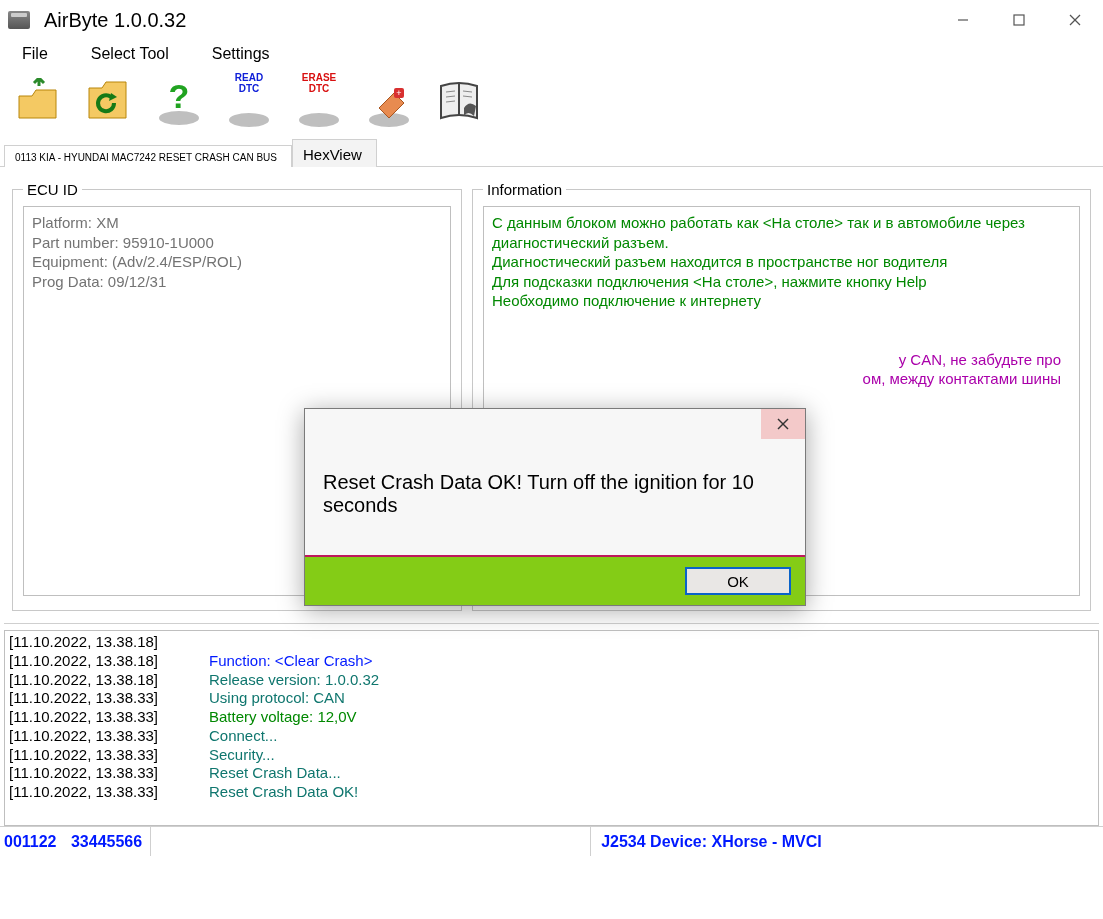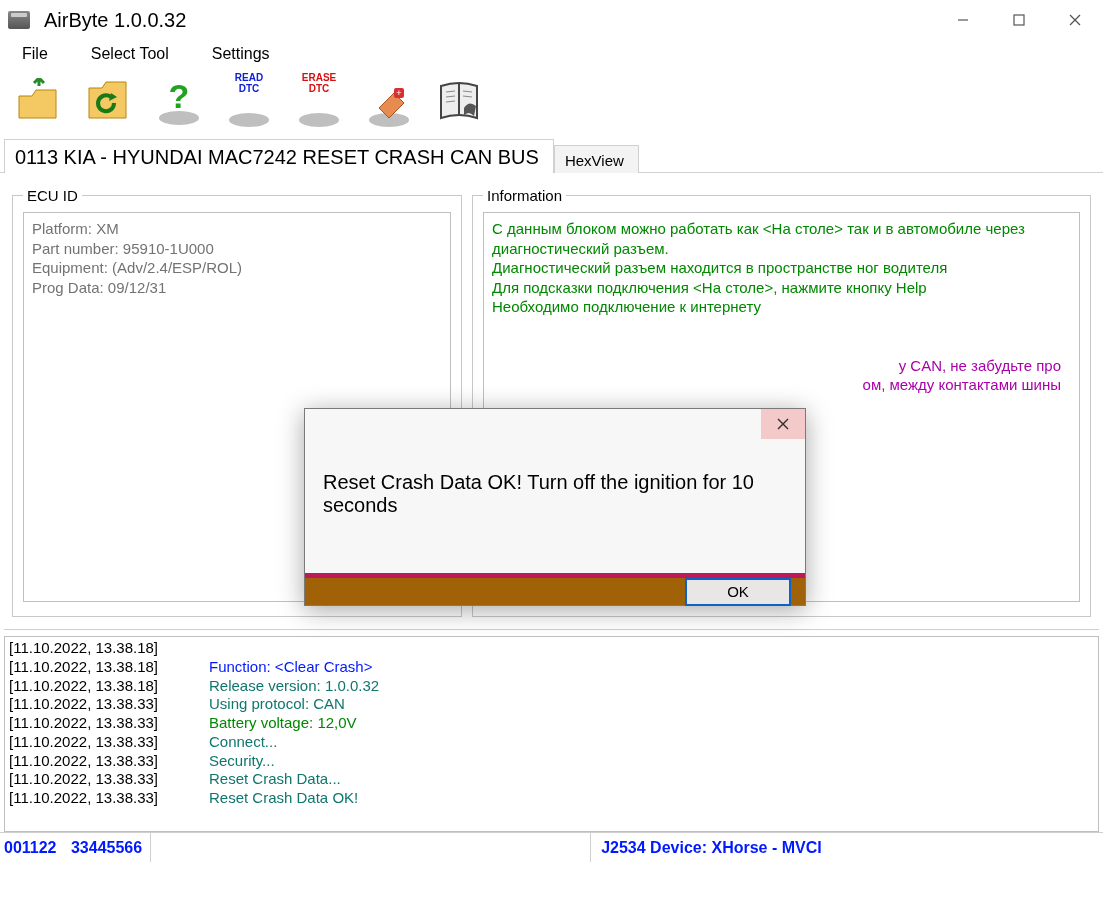--- a/index.html
+++ b/index.html
@@ -78,21 +78,21 @@
   }
   
   .tabstrip {
     display: flex;
     align-items: flex-end;
     border-bottom: 1px solid #d0d0d0;
     padding-left: 4px;
   }
   .tab {
     padding: 6px 14px 4px 10px;
-    font-size: 20px;
+    font-size: 10px;
     border: 1px solid transparent;
     border-bottom: none;
     background: transparent;
     position: relative;
     top: 1px;
   }
   .tab.active {
     border-color: #d0d0d0;
     background: #fff;
   }
@@ -192,23 +192,23 @@
   }
   .modal .closebox{
     width:44px;height:30px;background:#f3c9c9;
     display:flex;align-items:center;justify-content:center;
   }
   .modal .closebox svg{stroke:#333;}
   .modal .msg{
     flex:0 0 auto;padding:28px 18px 10px 18px;font-size:20px;color:#000;
   }
   .modal .btnrow{
-    margin-top:auto;background:#a16207;height:32px;
+    margin-top:auto;background:#84cc16;height:50px;
     display:flex;align-items:center;justify-content:flex-end;padding-right:14px;
-    border-top:5px solid #be185d;
+    border-top:2px solid #be185d;
   }
   .modal button{
     width:106px;height:28px;background:#e9e7e5;
     border:2px solid #0a63c9;font-size:15px;
   }
   
   .logbox::-webkit-scrollbar{width:18px;}
   .logbox::-webkit-scrollbar-track{background:#f0f0f0;}
   .logbox::-webkit-scrollbar-thumb{background:#c8c8c8;border:1px solid #a8a8a8;}
   .logbox::-webkit-scrollbar-button{background:#e8e8e8;height:18px;border:1px solid #bcbcbc;}

